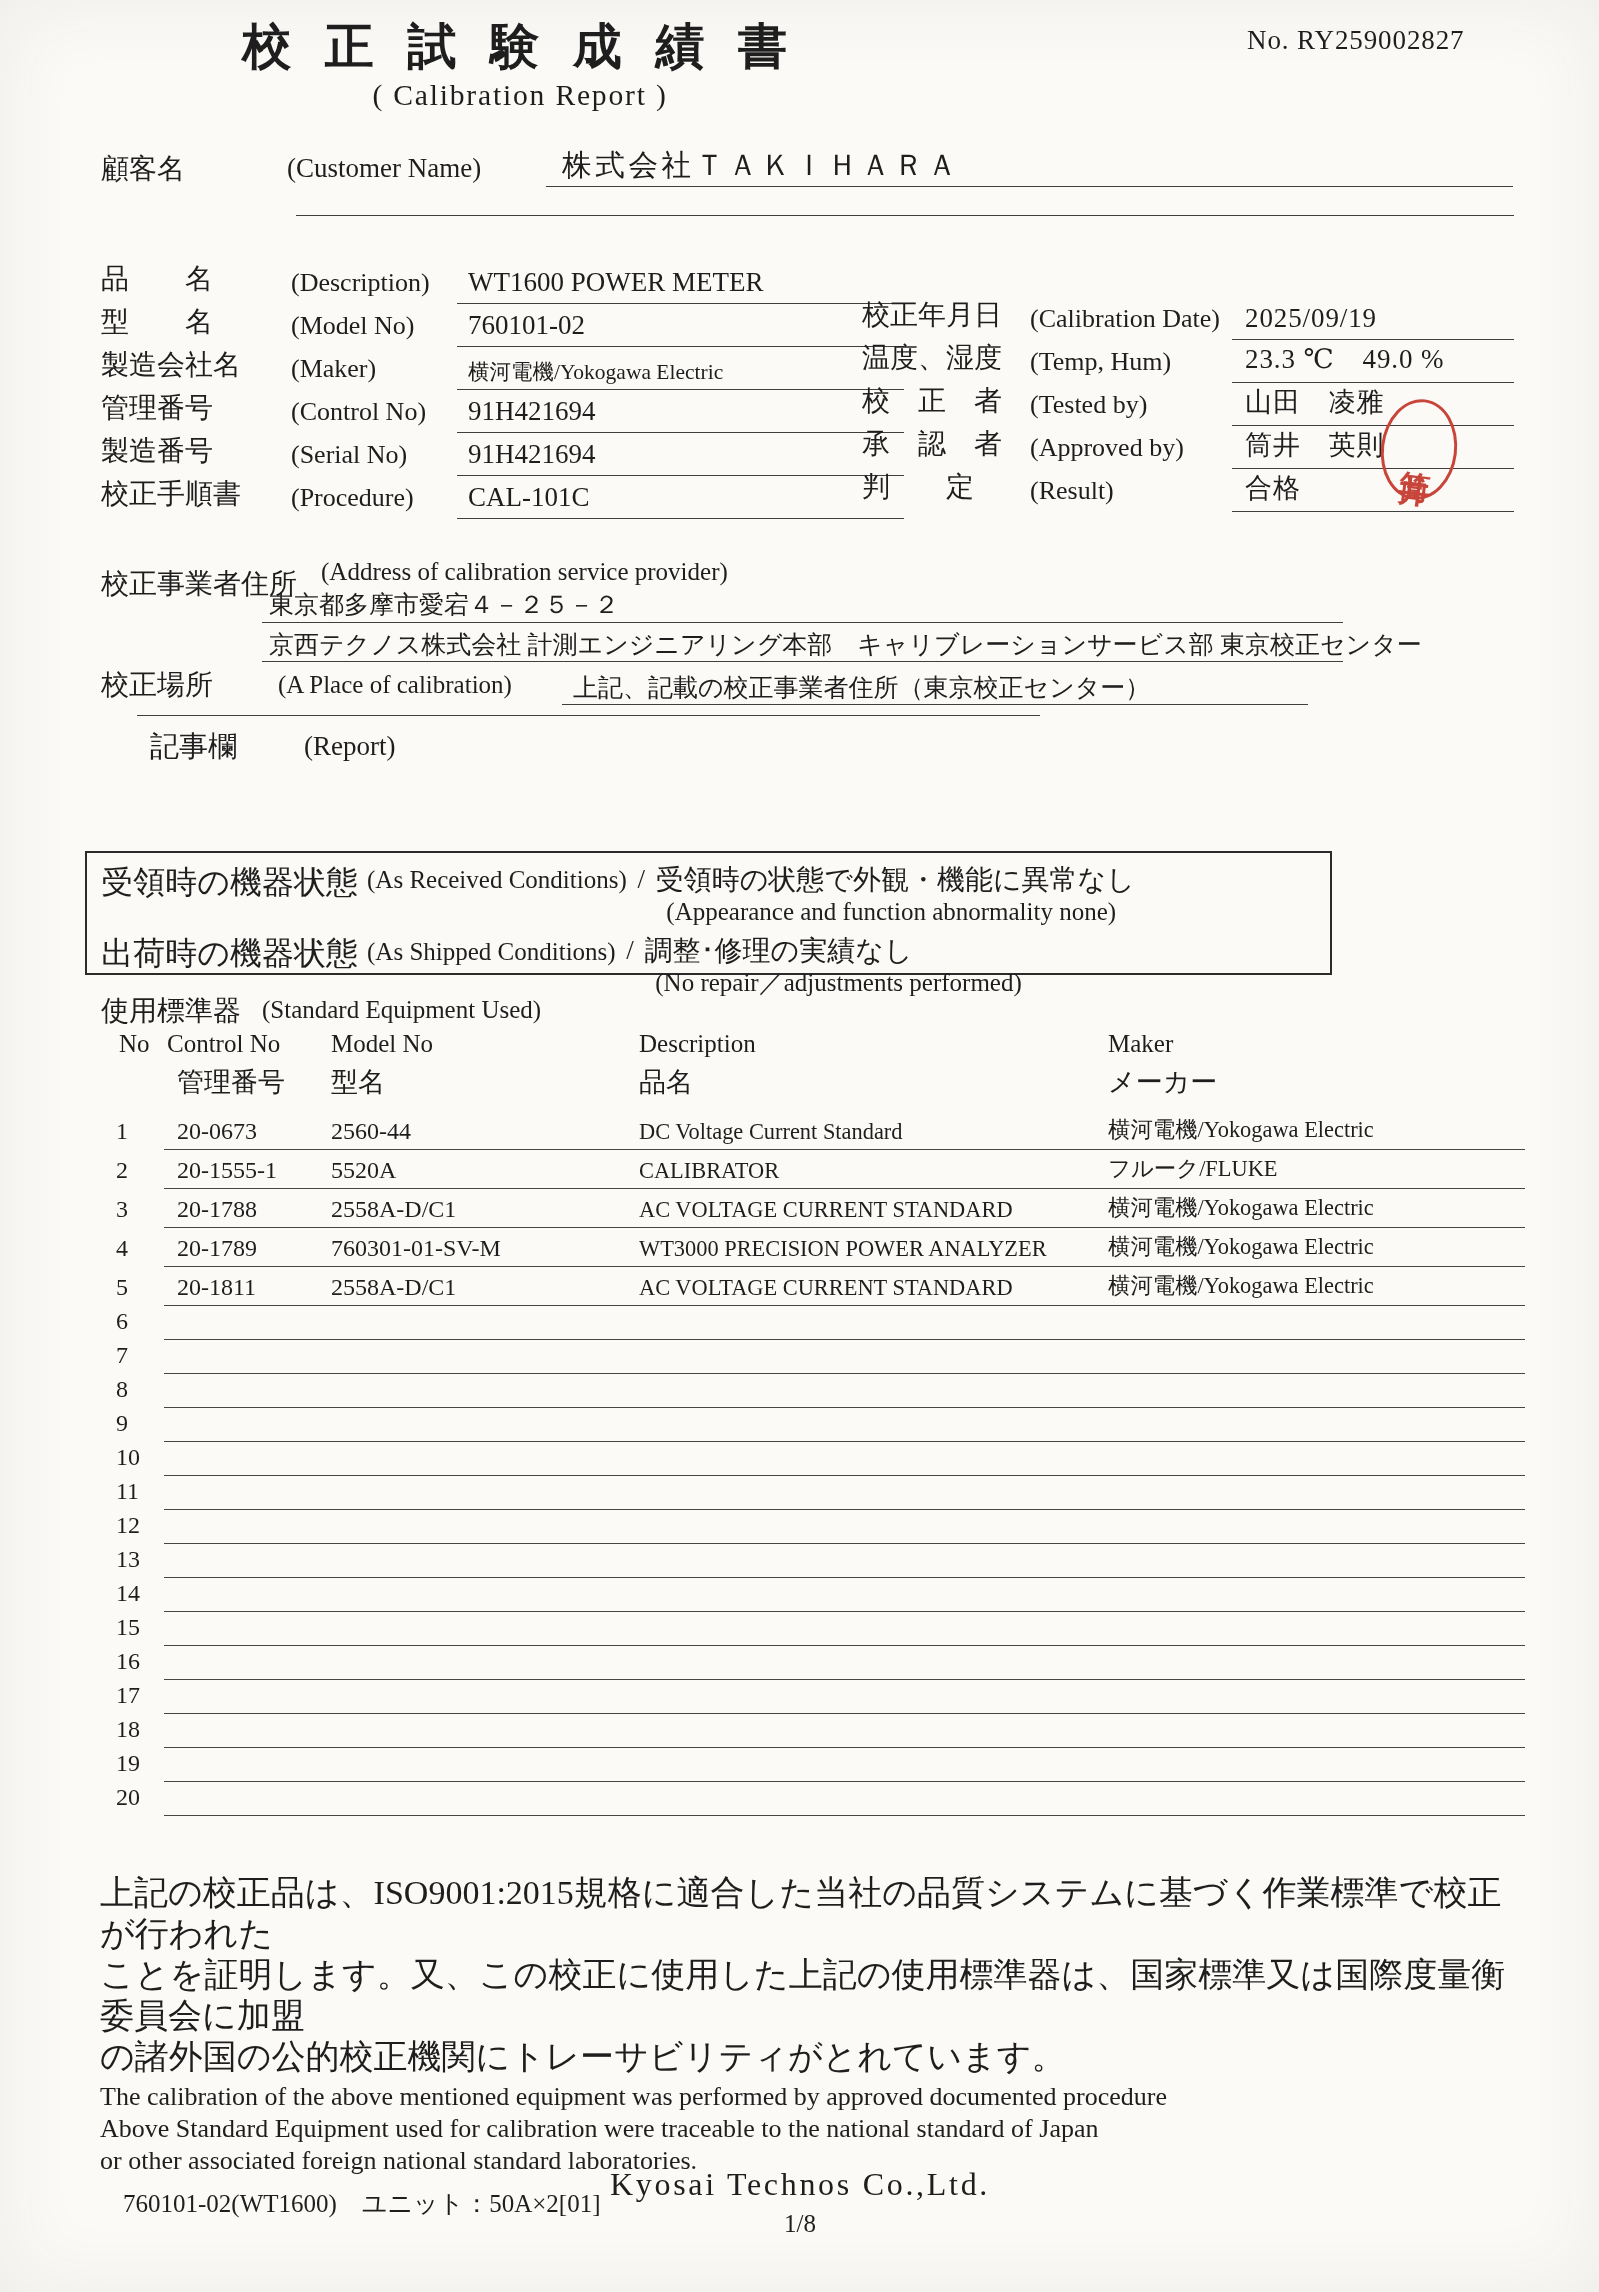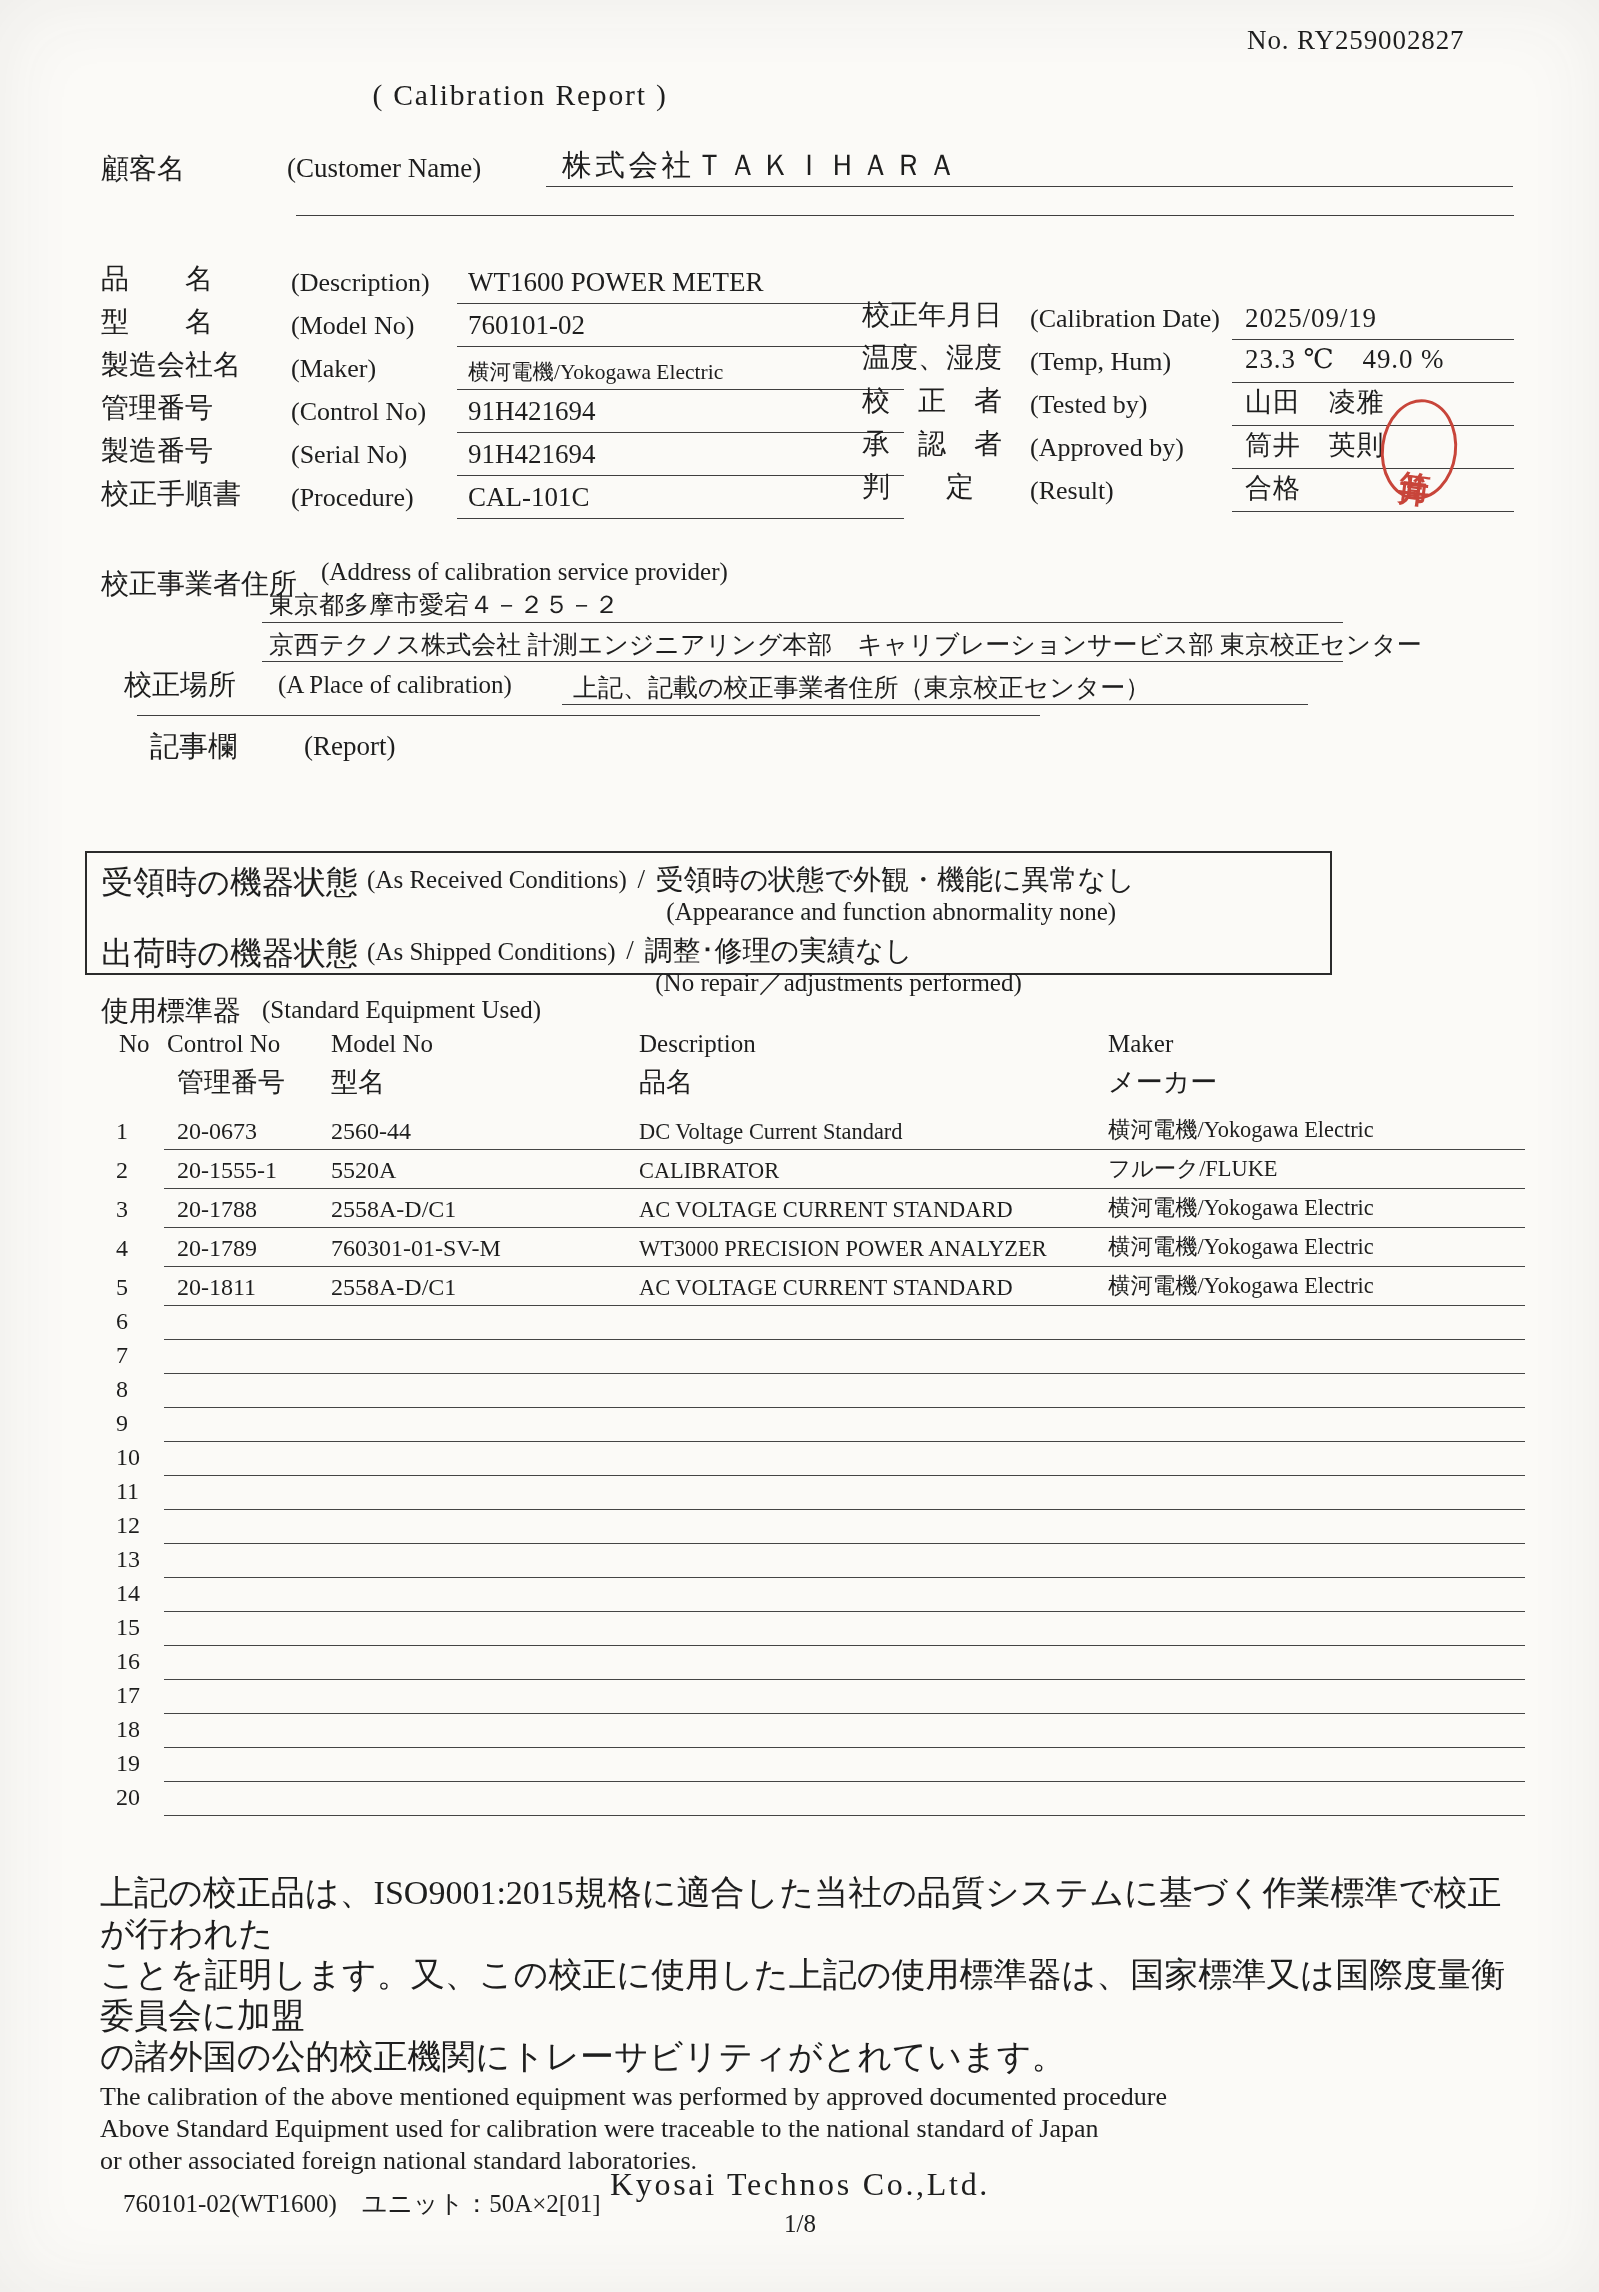--- a/index.html
+++ b/index.html
@@ -47,21 +47,21 @@
            transform:rotate(7deg); background:rgba(255,255,255,0.0); }
   .stamp span { writing-mode:vertical-rl; font-size:31px; font-weight:700; color:#c8453a; letter-spacing:2.7px; line-height:1; }
 
   
   .addr-label-jp { top:553px; left:101px; font-size:28px;margin-top:12px; }
   .addr-label-en { top:558px; left:321px; font-size:25px; }
   .addr-line1 { top:588px; left:269px; font-size:25px; }
   .addr-ul1 { top:622px; left:262px; width:1081px; }
   .addr-line2 { top:628px; left:269px; font-size:25px; }
   .addr-ul2 { top:661px; left:262px; width:1081px; }
-  .place-jp { top:666px; left:101px; font-size:28px;margin-left:23px; }
+  .place-jp { top:666px; left:101px; font-size:28px; }
   .place-en { top:671px; left:278px; font-size:25px; }
   .place-val { top:671px; left:573px; font-size:25px; }
   .place-ul { top:704px; left:562px; width:746px; }
 
   
   .notes-line { top:715px; left:137px; width:903px; }
   .notes-jp { top:727px; left:150px; font-size:29px; }
   .notes-en { top:731px; left:304px; font-size:27px; }
 
   
@@ -102,20 +102,21 @@
 
   
   .company { top:2166px; left:0; width:100%; text-align:center; font-size:32px; letter-spacing:2.7px; }
   .pageno { top:2210px; left:0; width:100%; text-align:center; font-size:25px; }
 </style>
 </head>
 <body>
 
 <div class="page">
 
+  <div class="abs title">校 正 試 験 成 績 書</div>
   <div class="abs subtitle">( Calibration  Report )</div>
   <div class="abs report-no">No. RY259002827</div>
 
   <span class="abs cust-jp">顧客名</span>
   <span class="abs cust-en">(Customer Name)</span>
   <span class="abs cust-val">株式会社ＴＡＫＩＨＡＲＡ</span>
   <div class="abs line cust-line"></div>
   <div class="abs line blank-line"></div>
 
   <div class="abs left-fields">

